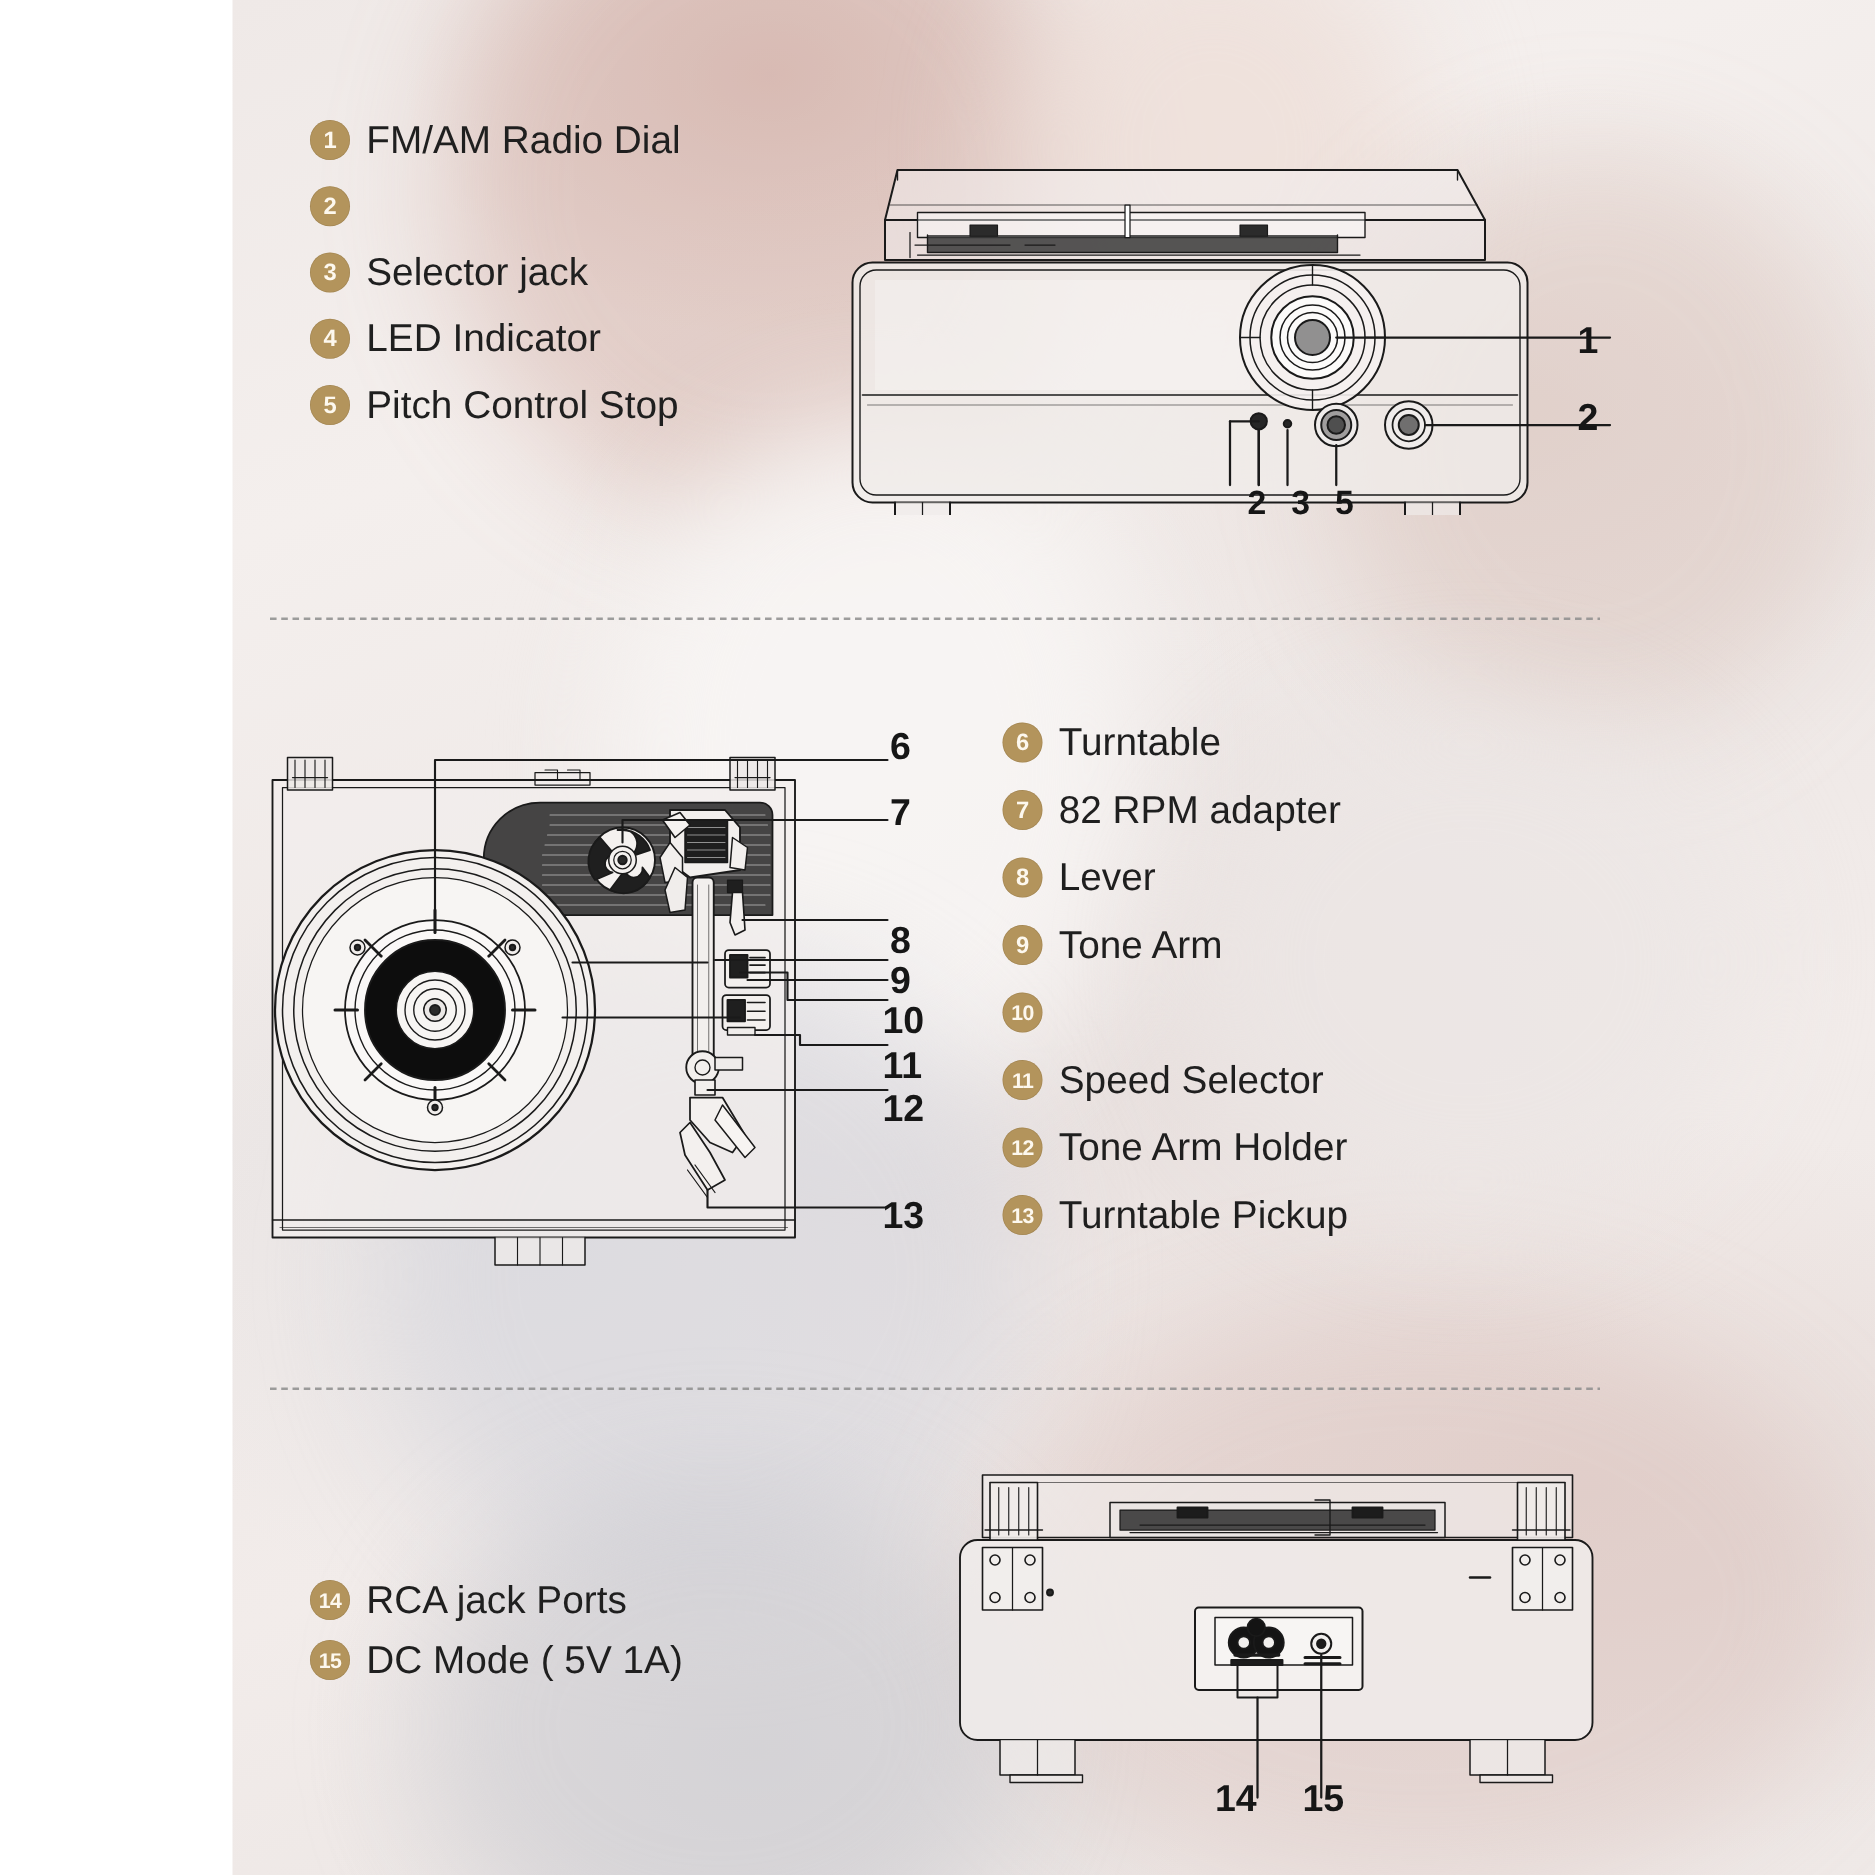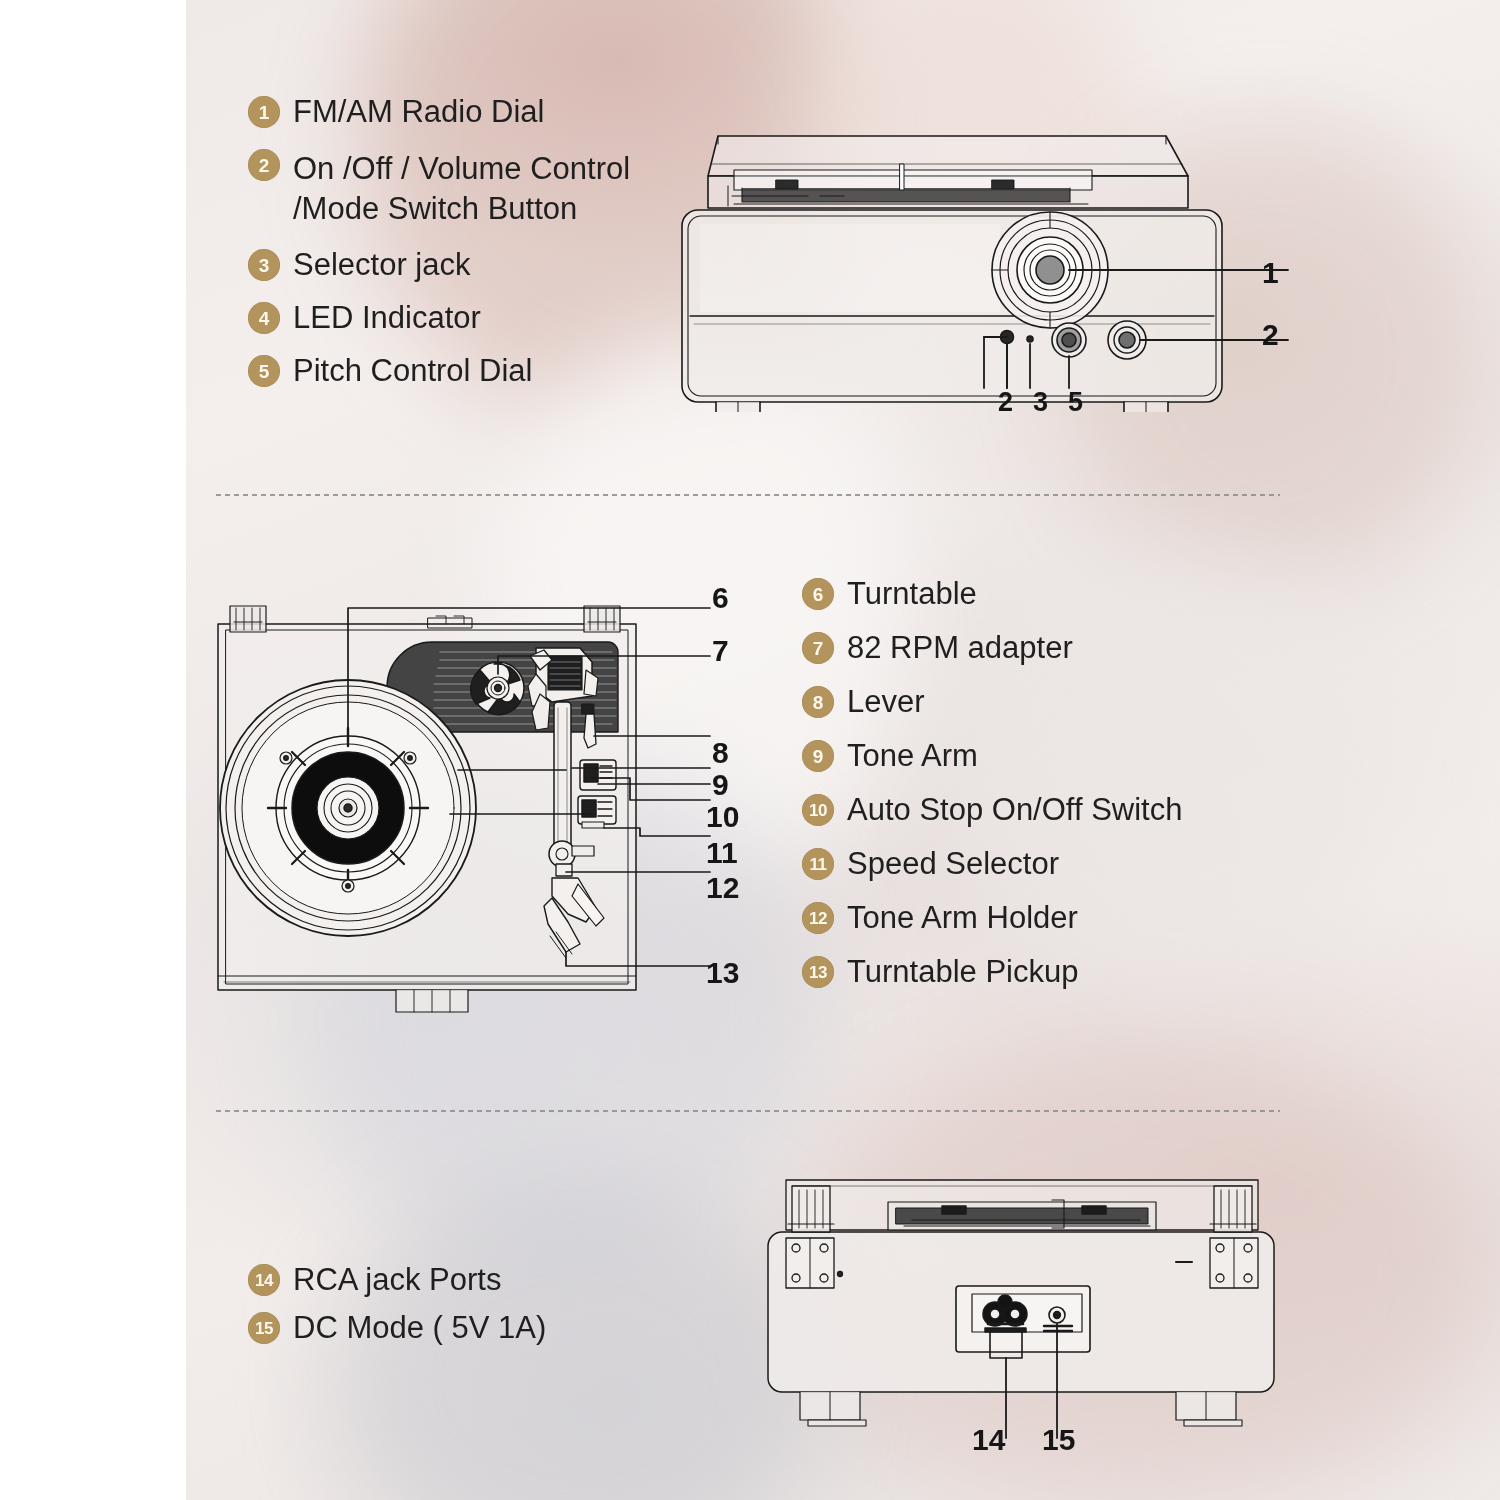--- a/index.html
+++ b/index.html
@@ -105,34 +105,32 @@
   <div class="divider" style="top:494px"></div>
   <div class="divider" style="top:1110px"></div>
 
   <div class="legend" style="left:248px; top:96px; width:430px">
     <div class="row" style="margin-bottom:21px">
       <div class="badge">1</div>
       <div class="cap">FM/AM Radio Dial</div>
     </div>
     <div class="row" style="margin-bottom:21px">
       <div class="badge">2</div>
-      <div class="cap" style="line-height:1.28">On /Off / Volume Control
-/Mode Switch Button</div>
     </div>
     <div class="row" style="margin-bottom:21px">
       <div class="badge">3</div>
       <div class="cap">Selector jack</div>
     </div>
     <div class="row" style="margin-bottom:21px">
       <div class="badge">4</div>
       <div class="cap">LED Indicator</div>
     </div>
     <div class="row">
       <div class="badge">5</div>
-      <div class="cap">Pitch Control Dial</div>
+      <div class="cap">Pitch Control Stop</div>
     </div>
   </div>
 
   <div class="illus" style="left:672px; top:112px">
     <svg width="640" height="300" viewBox="0 0 640 300" fill="none" stroke="#1a1a1a" stroke-width="1.6" stroke-linejoin="round" stroke-linecap="round">
 
       <path d="M36 64 L46 24 L494 24 L516 64 Z" fill="#f3efee" fill-opacity=".55"></path>
       <path d="M36 64 L36 96 L516 96 L516 64 Z" fill="#eeeae9" fill-opacity=".6"></path>
       <path d="M46 24 L46 32 M494 24 L494 32" stroke-width="1.1"></path>
       <path d="M40 52 L510 52" stroke-width=".9" stroke-opacity=".7"></path>
@@ -350,21 +348,20 @@
     <div class="row" style="margin-bottom:22px">
       <div class="badge">8</div>
       <div class="cap">Lever</div>
     </div>
     <div class="row" style="margin-bottom:22px">
       <div class="badge">9</div>
       <div class="cap">Tone Arm</div>
     </div>
     <div class="row" style="margin-bottom:22px">
       <div class="badge wide">10</div>
-      <div class="cap">Auto Stop On/Off Switch</div>
     </div>
     <div class="row" style="margin-bottom:22px">
       <div class="badge wide">11</div>
       <div class="cap">Speed Selector</div>
     </div>
     <div class="row" style="margin-bottom:22px">
       <div class="badge wide">12</div>
       <div class="cap">Tone Arm Holder</div>
     </div>
     <div class="row">

